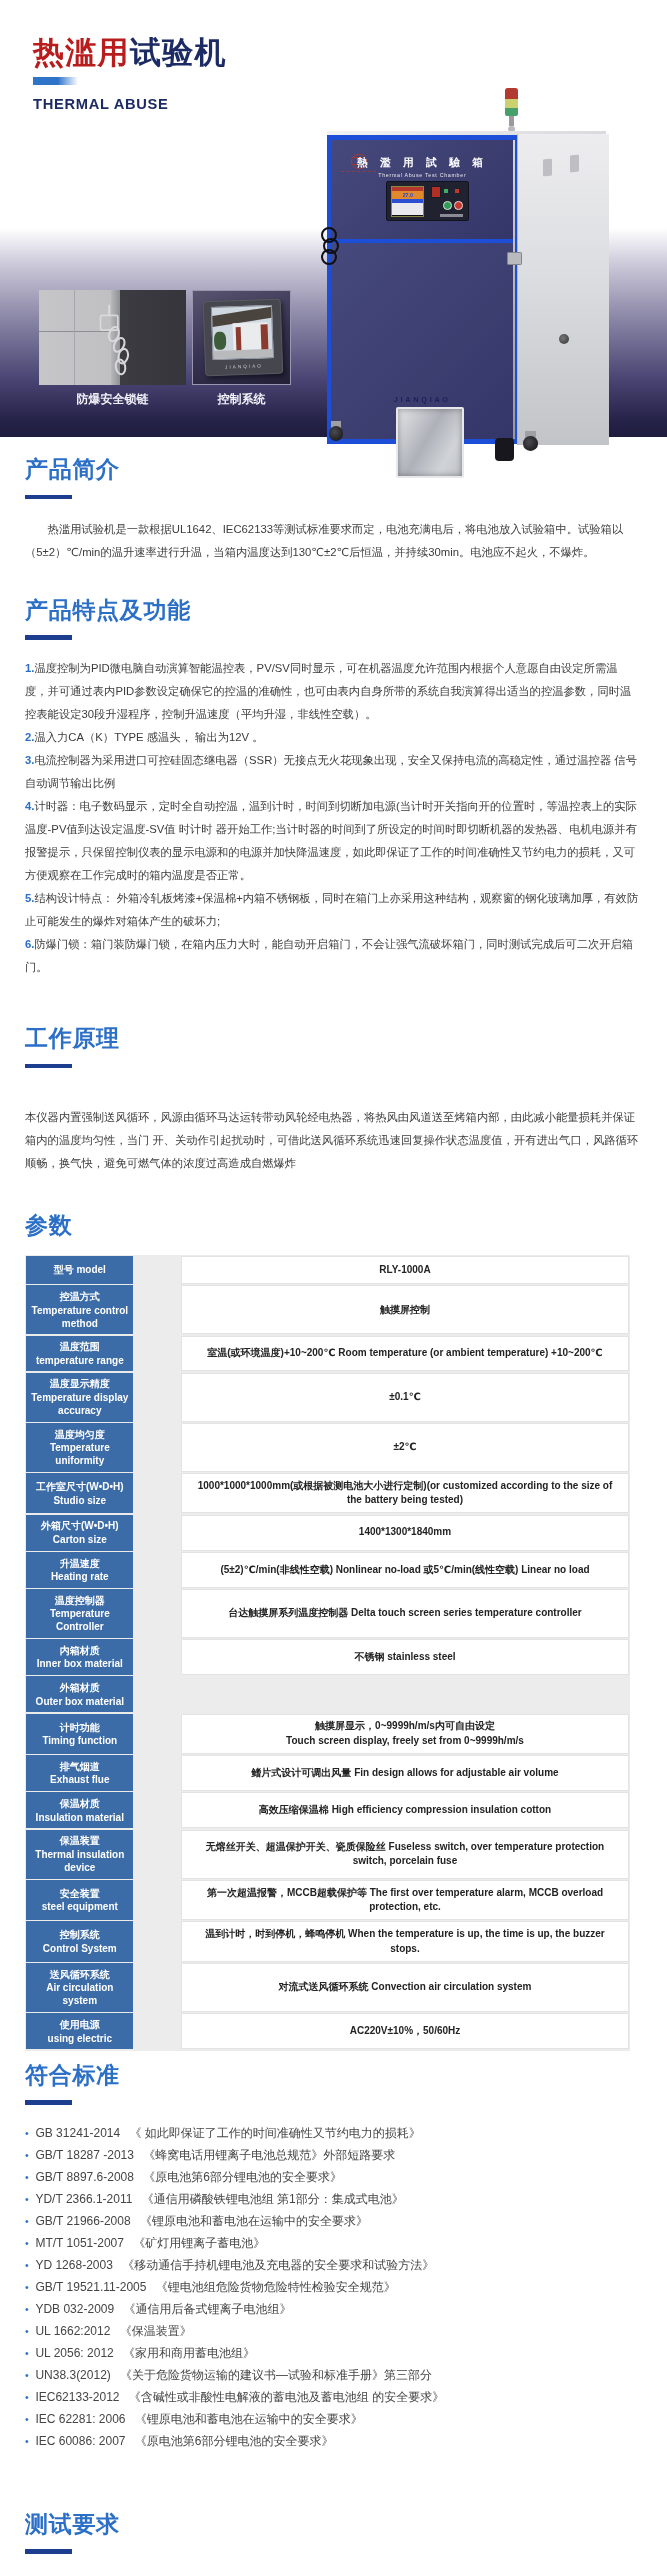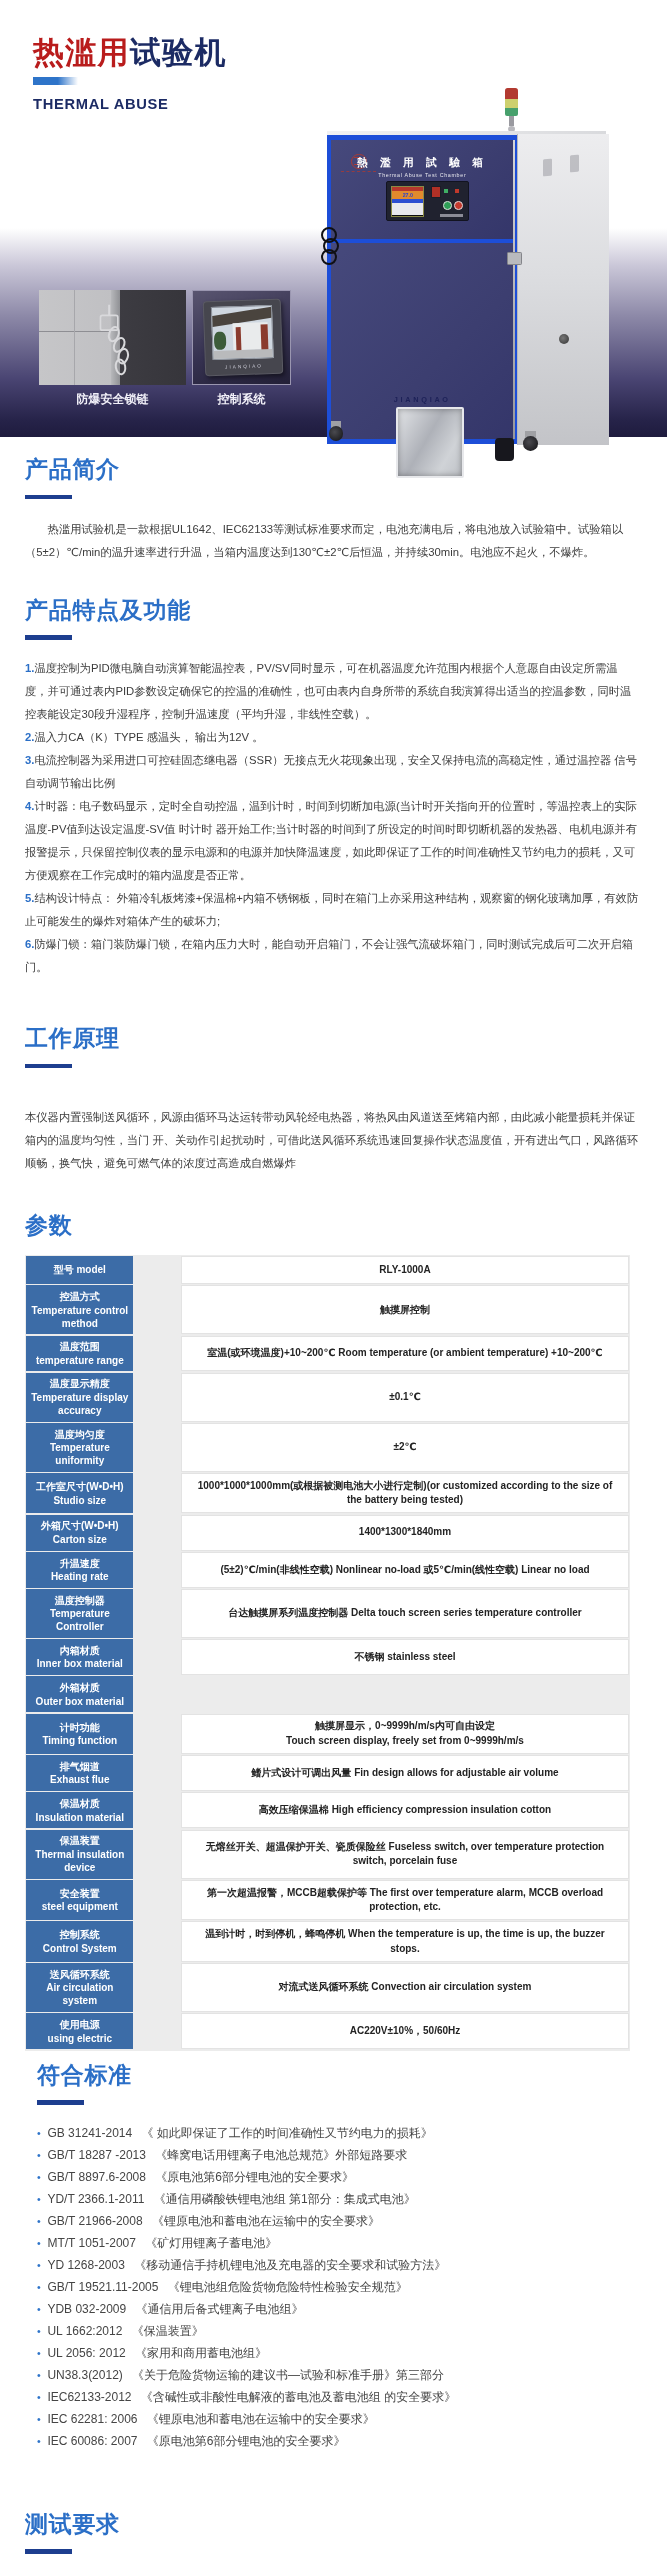--- a/index.html
+++ b/index.html
@@ -116,21 +116,21 @@
   .prow{display:flex;margin-bottom:1.3px;min-height:28px;gap:48px;}
   .prow:last-child{margin-bottom:0;}
   .pleft{width:107px;flex:0 0 107px;background:#3c6ca7;color:#fff;display:flex;flex-direction:column;
     justify-content:center;text-align:center;padding:4.7px 4px;box-sizing:border-box;}
   .pzh{font-size:10px;font-weight:bold;line-height:1.35;}
   .pen{font-size:10px;font-weight:bold;line-height:1.3;}
   .pval{flex:1;background:#fff;border:0.7px solid #e3e3e3;display:flex;flex-direction:column;justify-content:center;
     text-align:center;padding:4.7px 12px;}
   .pv1,.pv2{font-size:10px;font-weight:bold;color:#232323;line-height:1.45;}
 
-  #sec-standards{margin-top:9.3px;margin-left:12px;}
+  #sec-standards{margin-top:9.3px;}
   .std-list{margin-top:17.4px;}
   .std{font-size:12px;line-height:22px;color:#454545;white-space:nowrap;}
   .std .dot{color:#2e74c9;font-size:10.7px;margin-right:6.7px;}
   .std .code{margin-right:9.3px;}
 
   #sec-test{margin-top:57px;}
   .tgroup-h{margin-top:21.4px;font-size:12.7px;font-weight:bold;color:#2b6fc7;}
   .tline{font-size:11.3px;line-height:23.4px;color:#3a3a3a;}
 </style>
 </head>

